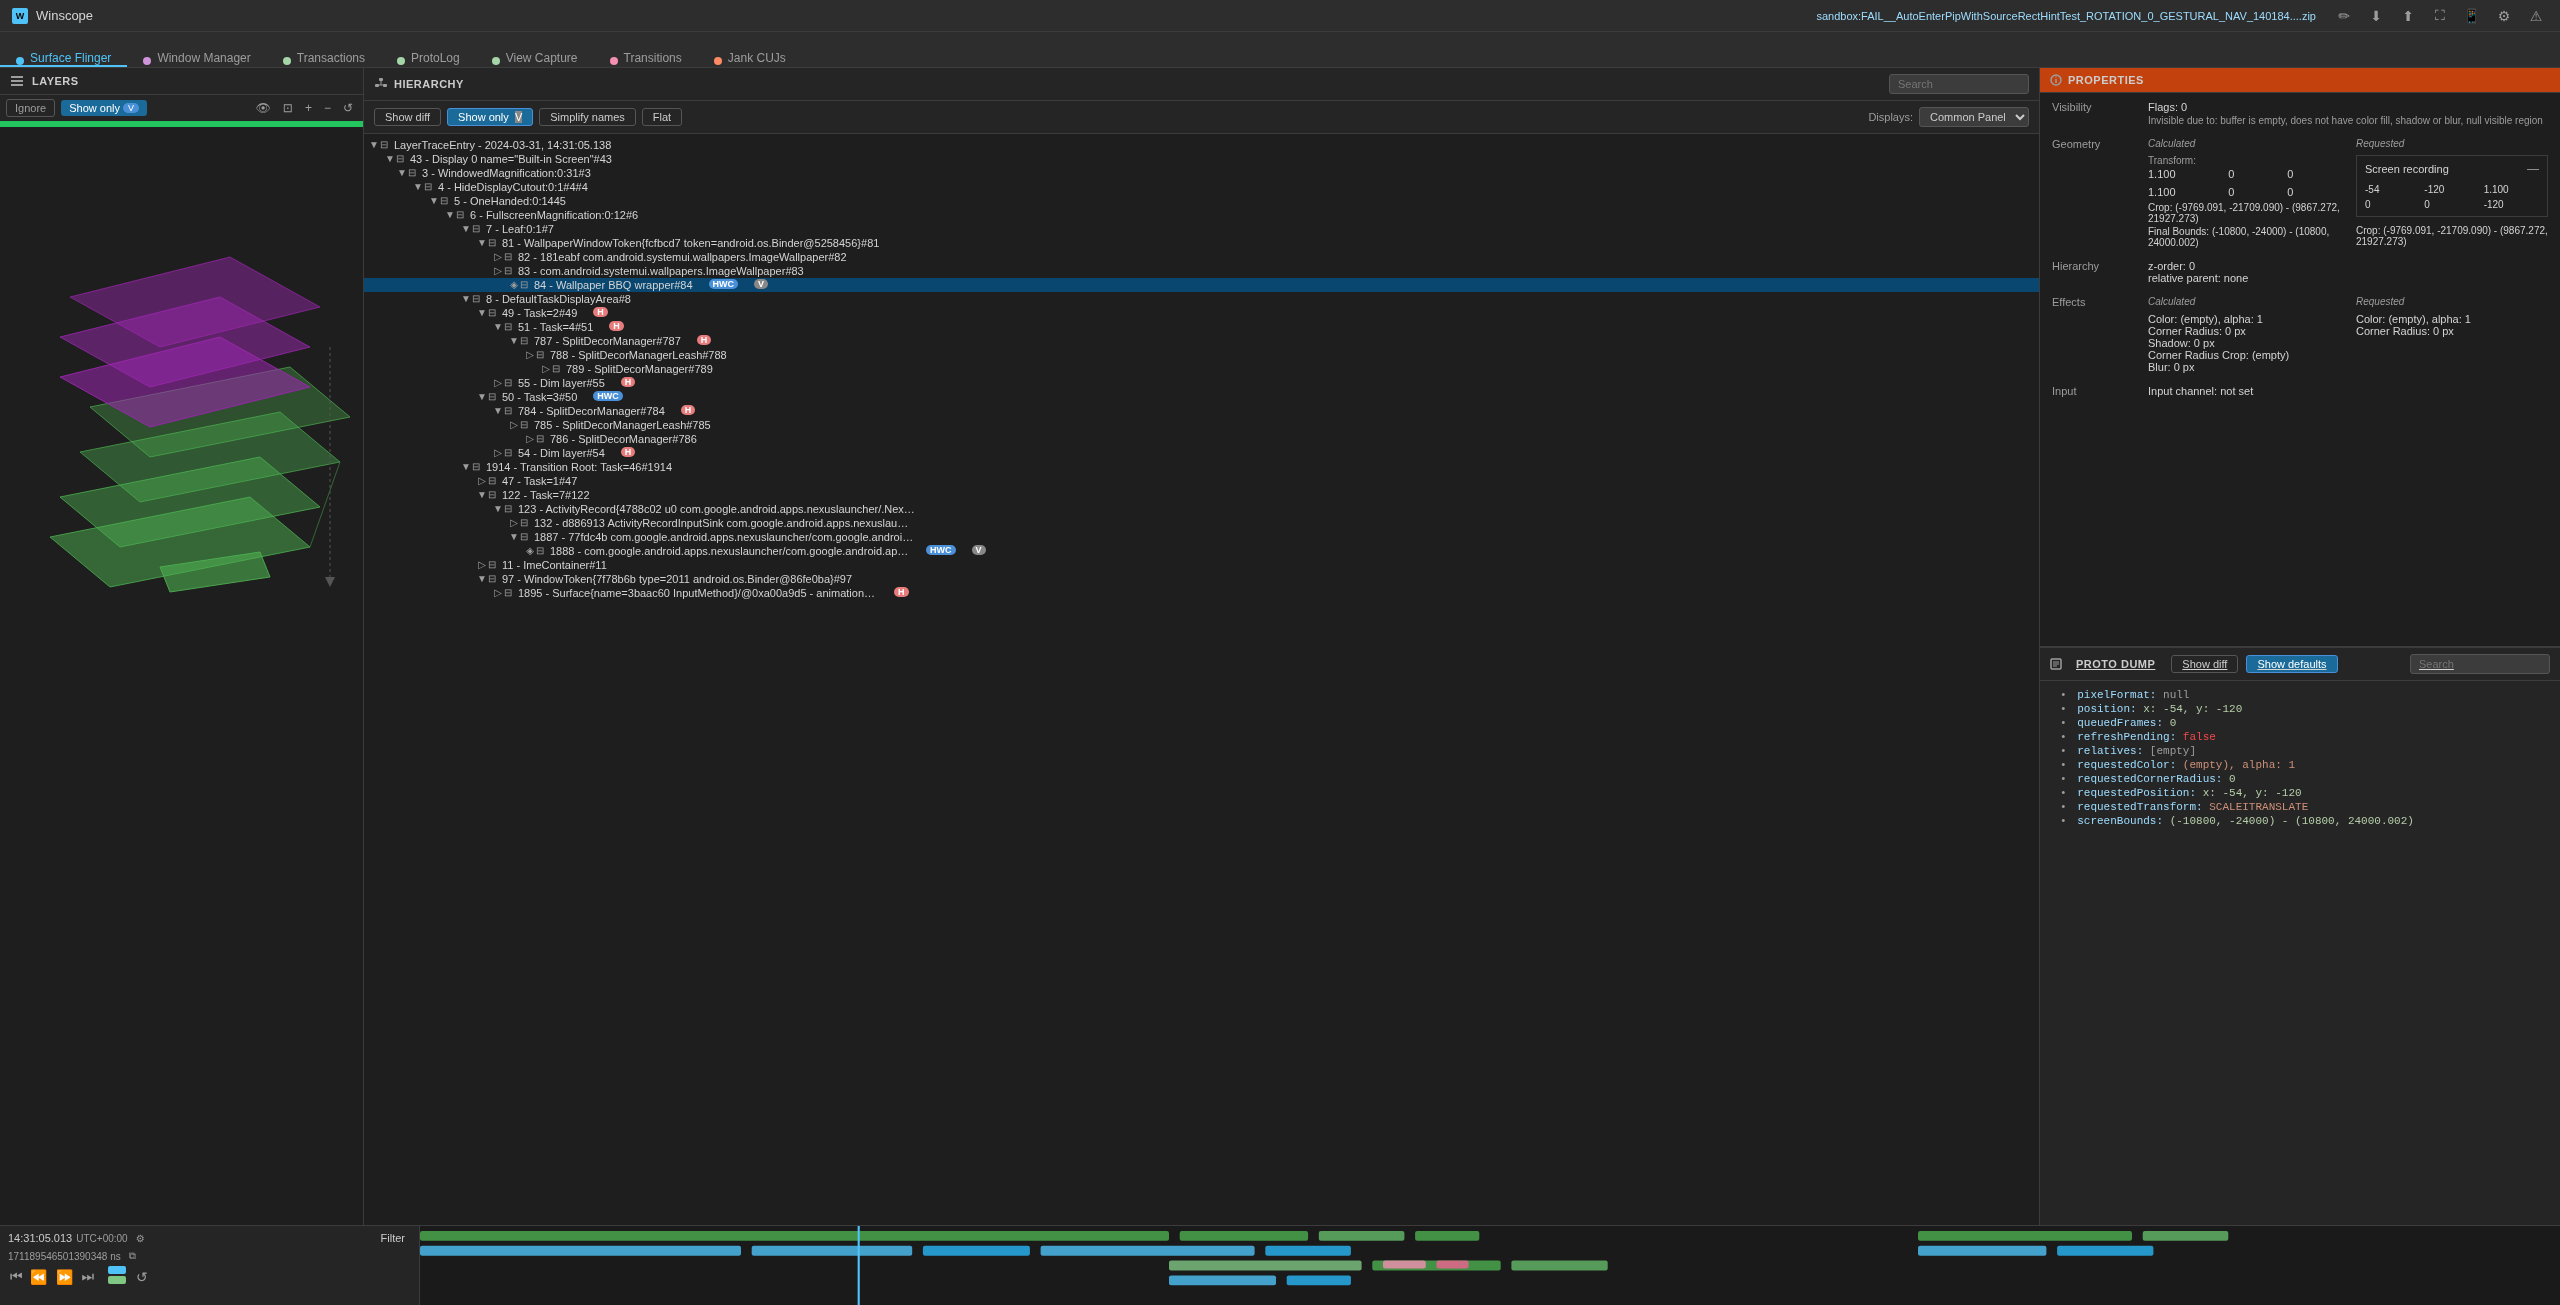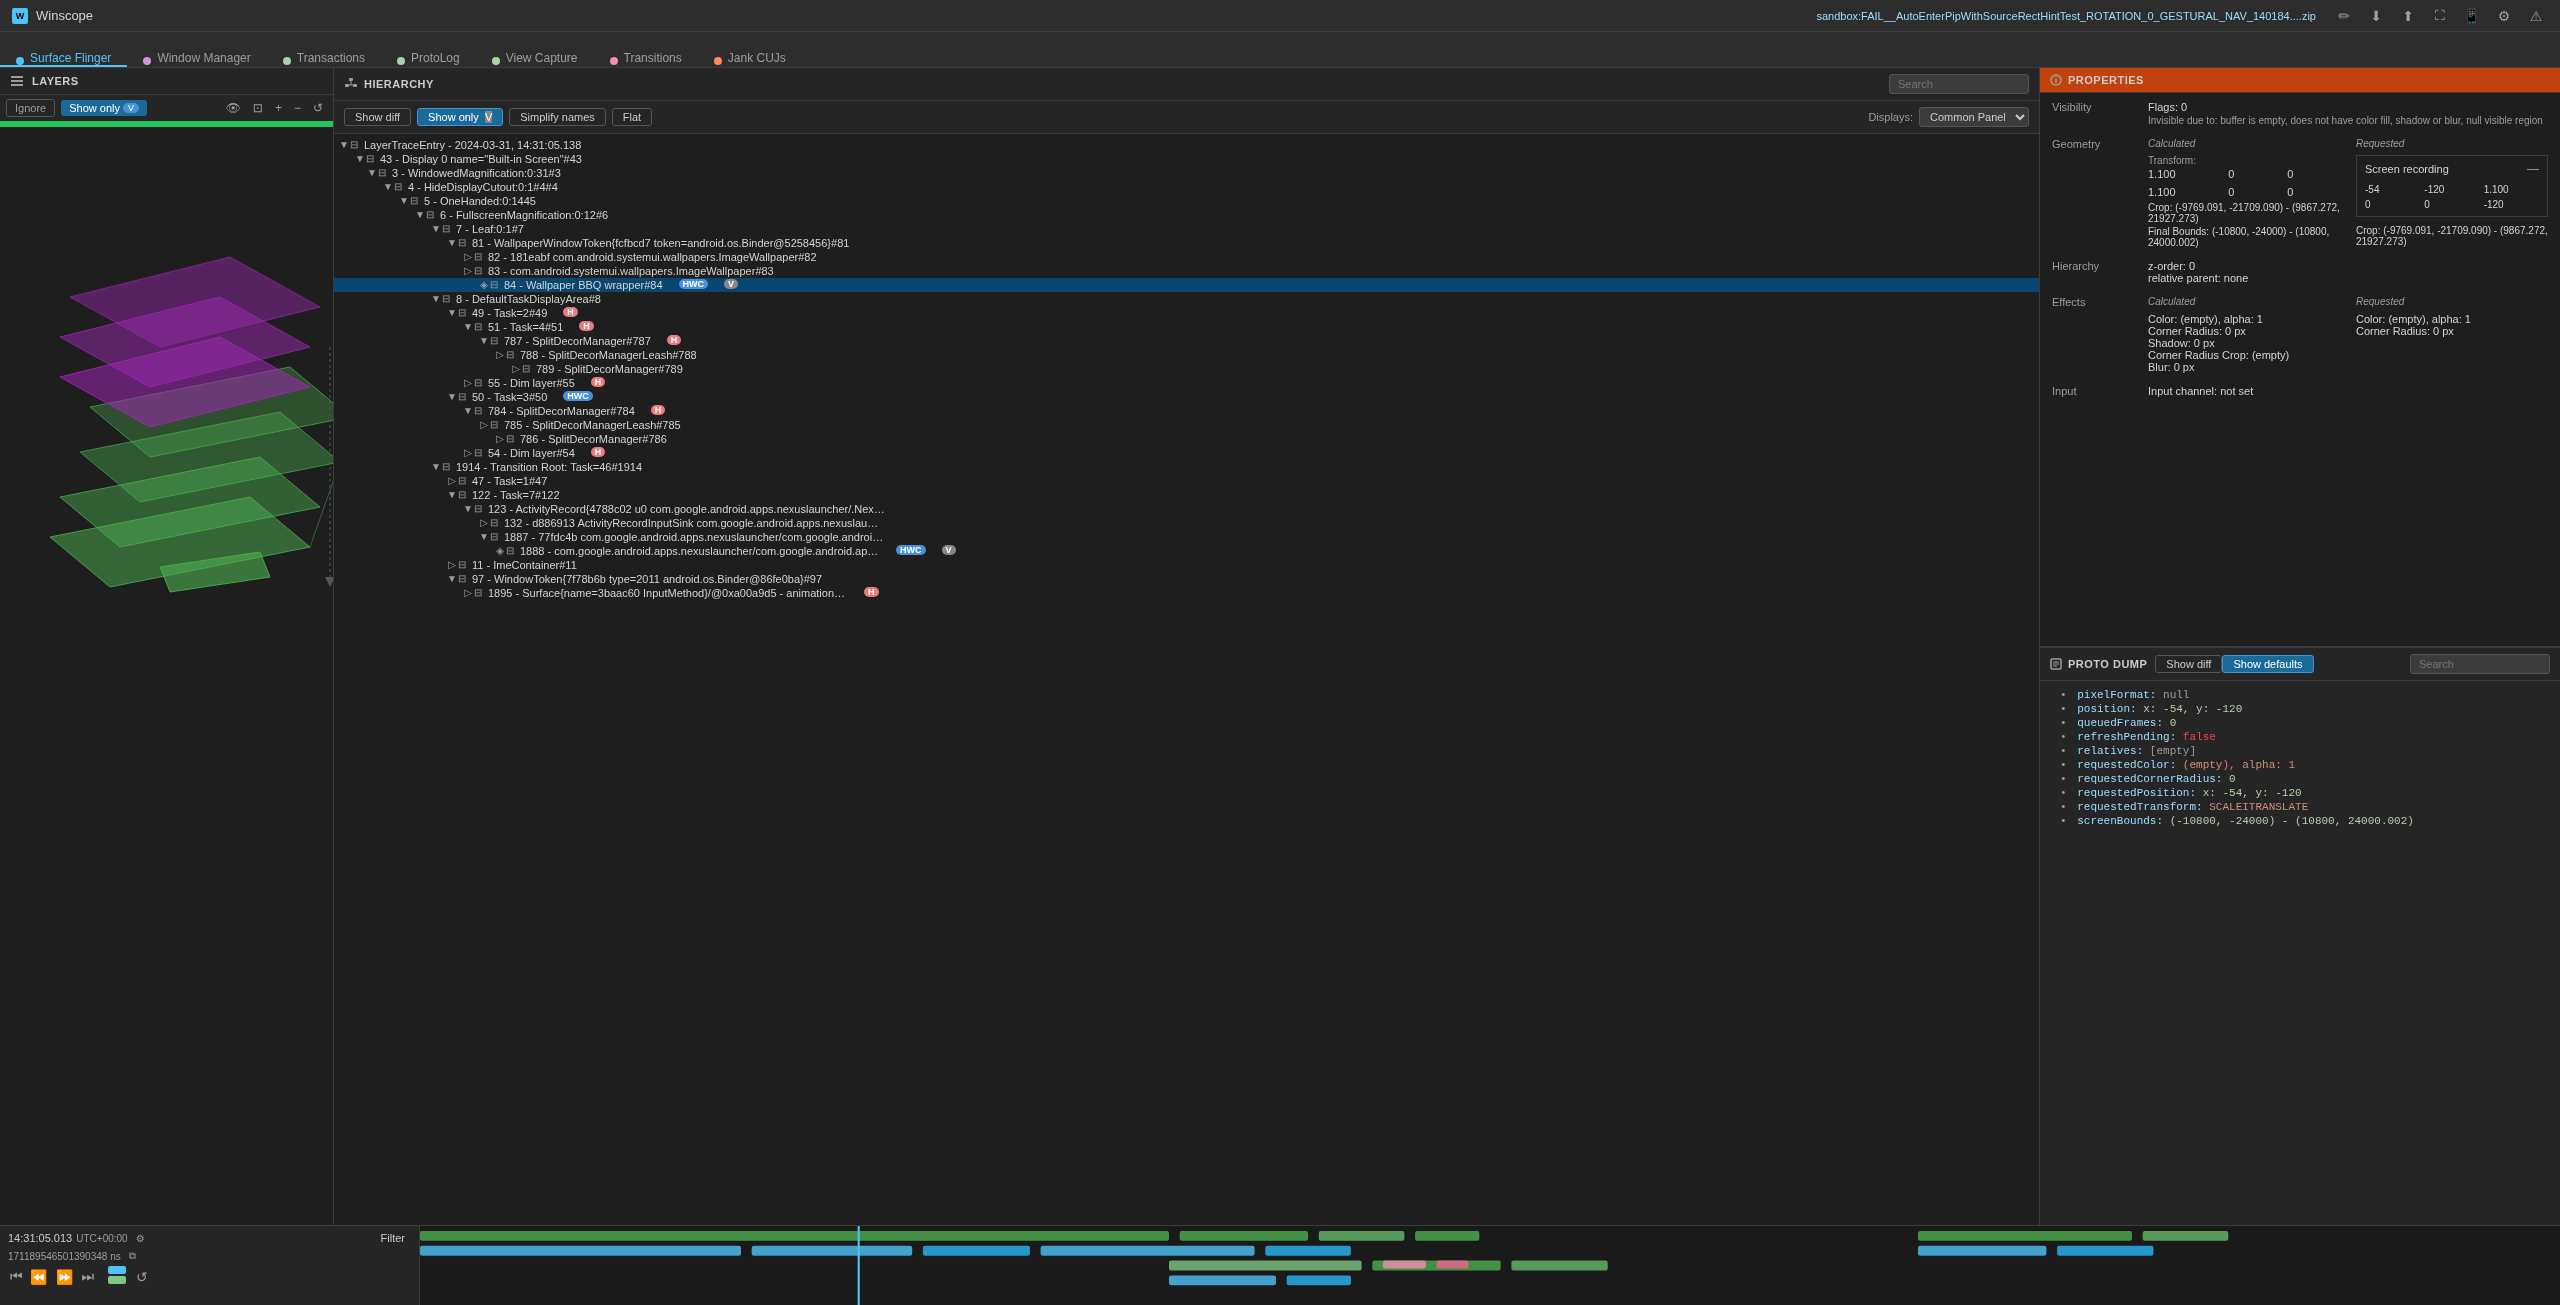--- a/index.html
+++ b/index.html
@@ -16,21 +16,21 @@
     
     .tabbar { background: #2d2d2d; display: flex; height: 36px; align-items: center; border-bottom: 1px solid #3c3c3c; flex-shrink: 0; }
     .tab { display: flex; align-items: flex-end; gap: 6px; padding: 0 16px; height: 100%; cursor: pointer; font-size: 12px; color: #9d9d9d; border-bottom: 2px solid transparent; }
     .tab.active { color: #4fc3f7; border-bottom-color: #4fc3f7; }
     .tab-dot { width: 8px; height: 8px; border-radius: 50%; }
 
     
     .main { display: flex; flex: 1; overflow: hidden; }
 
     
-    .layers-panel { width: 334px; border-right: 1px solid #3c3c3c; display: flex; flex-direction: column; flex-shrink: 0; }
+    .layers-panel { width: 364px; border-right: 1px solid #3c3c3c; display: flex; flex-direction: column; flex-shrink: 0; }
     .panel-header { background: #252526; padding: 6px 10px; display: flex; align-items: center; gap: 8px; border-bottom: 1px solid #3c3c3c; flex-shrink: 0; }
     .panel-title { font-size: 11px; font-weight: bold; color: #cccccc; letter-spacing: 0.5px; }
     .icon-btn { background: none; border: none; color: #9d9d9d; cursor: pointer; font-size: 12px; padding: 2px 4px; border-radius: 3px; }
     .ignore-btn { background: none; border: 1px solid #555; color: #9d9d9d; padding: 2px 8px; border-radius: 3px; font-size: 11px; cursor: pointer; }
     .show-only-btn { background: #1a6b9a; border: none; color: #fff; padding: 2px 8px; border-radius: 3px; font-size: 11px; cursor: pointer; display: flex; align-items: center; gap: 3px; }
     .badge { background: #4a90d9; color: #fff; border-radius: 8px; padding: 0 5px; font-size: 9px; }
     .layers-controls { padding: 4px 6px; display: flex; align-items: center; gap: 6px; border-bottom: 6px solid #22c55e; background: #252526; }
     .layers-content { flex: 1; overflow: hidden; background: #1e1e1e; position: relative; }
     
     
@@ -66,21 +66,21 @@
     
     .properties-panel { width: 520px; display: flex; flex-direction: column; overflow: hidden; flex-shrink: 0; }
     .props-header { background: #c2410c; padding: 6px 10px; display: flex; align-items: center; border-bottom: 1px solid #3c3c3c; flex-shrink: 0; }
     .props-content { flex: 1; overflow-y: auto; padding: 8px 12px; background: #1e1e1e; }
     
     .prop-section { margin-bottom: 12px; }
     .prop-value { font-size: 11px; color: #d4d4d4; }
     
     
     .proto-panel { background: #252526; border-top: 1px solid #3c3c3c; flex-shrink: 0; height: 50%; display: flex; flex-direction: column; }
-    .proto-header { padding: 6px 10px; display: flex; align-items: center; gap: 0; border-bottom: 1px solid #3c3c3c; flex-shrink: 0; }
+    .proto-header { padding: 6px 10px; display: flex; align-items: center; gap: 8px; border-bottom: 1px solid #3c3c3c; flex-shrink: 0; text-decoration: underline; }
     .proto-content { flex: 1; overflow-y: auto; padding: 6px 12px; font-size: 11px; font-family: 'Courier New', monospace; }
     .proto-search { margin-left: auto; background: #3c3c3c; border: 1px solid #555; color: #ccc; padding: 3px 8px; border-radius: 3px; font-size: 11px; width: 140px; }
     
     .proto-item { margin: 2px 0; padding-left: 8px; }
     .proto-bullet { color: #9d9d9d; margin-right: 4px; }
     .proto-key { color: #9cdcfe; }
     .proto-val-null { color: #9d9d9d; }
     .proto-val-num { color: #b5cea8; }
     .proto-val-bool-false { color: #f44747; }
     .proto-val-str { color: #ce9178; }

